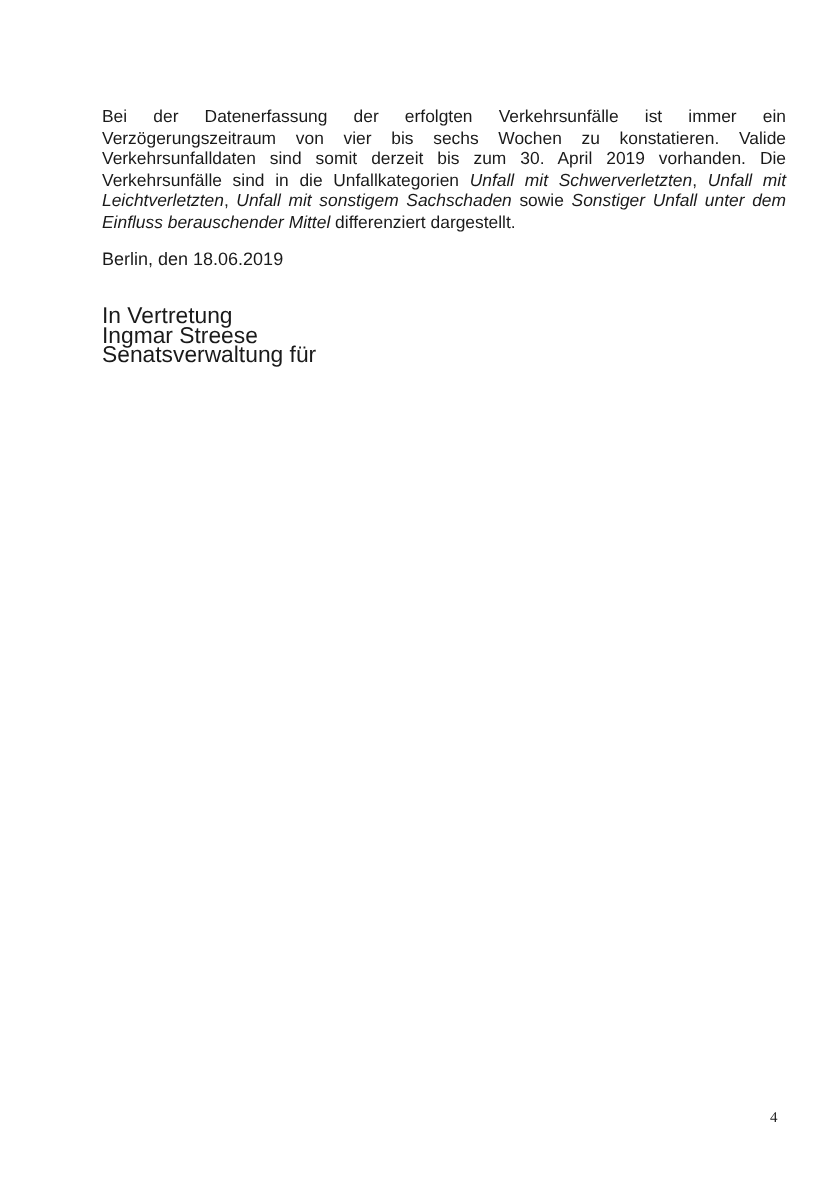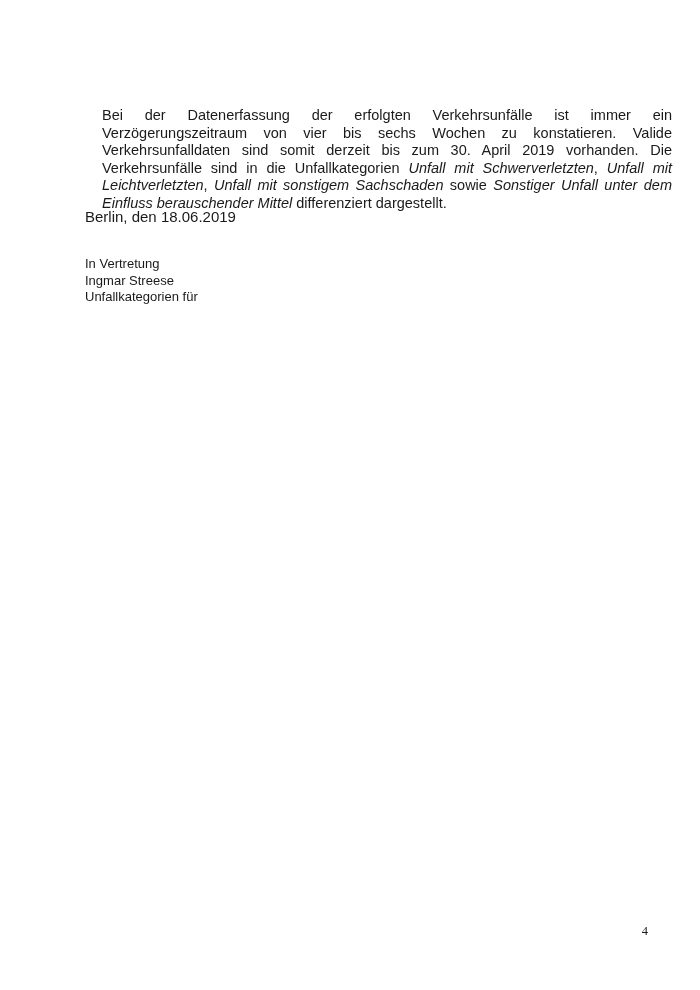--- a/index.html
+++ b/index.html
@@ -15,41 +15,41 @@
     font-family: "Liberation Sans", sans-serif;
     color: #1a1a1a;
     overflow: hidden;
     margin: 0 auto;
   }
   .body-paragraph {
     position: absolute;
     left: 85px;
     top: 90px;
     width: 570px;
-    margin: 17px;
+    margin: 0;
     font-size: 14.5px;
     line-height: 17.5px;
     text-align: justify;
   }
   .body-paragraph .italic {
     font-style: italic;
   }
   .date-line {
     position: absolute;
     left: 85px;
     top: 208px;
     margin: 0;
     font-size: 15px;
     line-height: 17.5px;
   }
   .signature {
     position: absolute;
     left: 85px;
     top: 256px;
-    font-size: 13px;
+    font-size: 19px;
     line-height: 16.5px;
   }
   .page-number {
     position: absolute;
     right: 52px;
     top: 924px;
     font-size: 12.5px;
     font-family: "Liberation Serif", serif;
     color: #1a1a1a;
   }
@@ -59,18 +59,18 @@
 
 <div class="page">
 
   <p class="body-paragraph"><span>Bei der Datenerfassung der erfolgten Verkehrsunfälle ist immer ein Verzögerungszeitraum von vier bis sechs Wochen zu konstatieren. Valide Verkehrsunfalldaten sind somit derzeit bis zum 30. April 2019 vorhanden. Die Verkehrsunfälle sind in die Unfallkategorien </span><span class="italic">Unfall mit Schwerverletzten</span><span>, </span><span class="italic">Unfall mit Leichtverletzten</span><span>, </span><span class="italic">Unfall mit sonstigem Sachschaden</span><span> sowie </span><span class="italic">Sonstiger Unfall unter dem Einfluss berauschender Mittel</span><span> differenziert dargestellt.</span></p>
 
   <p class="date-line">Berlin, den 18.06.2019</p>
 
   <div class="signature">
     <div>In Vertretung</div>
     <div>Ingmar Streese</div>
-    <div>Unfallkategorien für</div>
+    <div>Senatsverwaltung für</div>
   </div>
 
   <div class="page-number">4</div>
 
 </div>
 
 </body></html>

